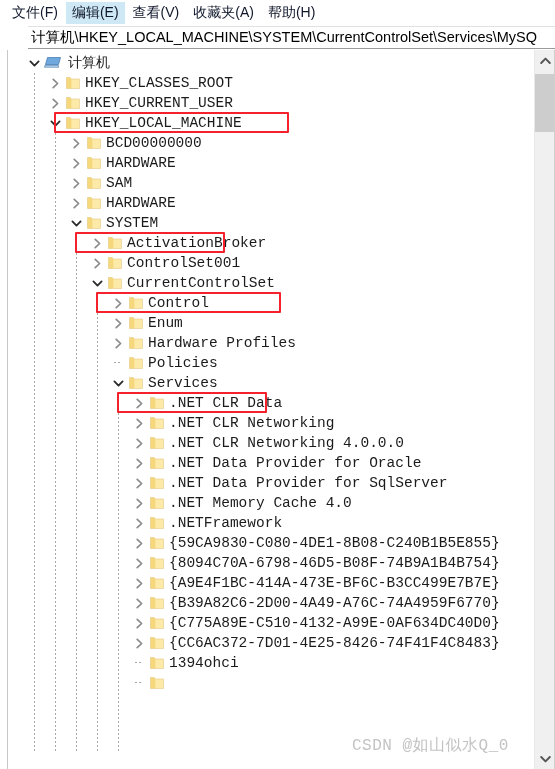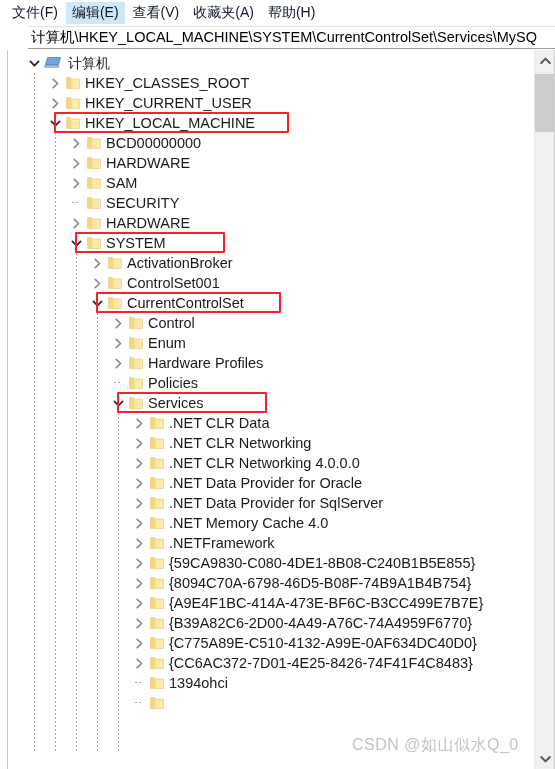--- a/index.html
+++ b/index.html
@@ -73,20 +73,21 @@
     position: absolute;
     left: 7px; top: 0;
     width: 1px; height: 719px;
     background: #c8c8c8;
   }
 
   .tree-rows {
     position: absolute;
     left: 0; top: 3px;
     width: 517px;
+    font-family: Liberation Mono, monospace;
   }
 
   .row {
     position: relative;
     height: 20px;
     display: flex;
     align-items: center;
     white-space: nowrap;
   }
 
@@ -188,20 +189,21 @@
   }
 
   
   .watermark {
     position: absolute;
     left: 352px; top: 735px;
     font-size: 16px;
     color: #c3c3c3;
     white-space: nowrap;
     letter-spacing: 0.5px;
+    font-family: Liberation Mono, monospace;
   }
 </style>
 </head>
 <body>
 
 <div id="app">
 
   <div class="menubar" id="menubar">
       <div class="menu-item">文件(F)</div>
       <div class="menu-item hovered">编辑(E)</div>
@@ -320,32 +322,20 @@
             </svg>
           </div>
           <div class="folder">
             <svg width="14" height="14" viewBox="0 0 14 14">
               <path d="M0.5 1.5 L4.2 1.5 L5.4 3.0 L13.5 3.0 L13.5 12.5 L0.5 12.5 Z" fill="#fdeaa8"></path>
               <path d="M0.5 1.5 L4.2 1.5 L5.4 3.0 L5.4 12.5 L0.5 12.5 Z" fill="#f6d87c"></path>
               <path d="M0.5 1.5 L4.2 1.5 L5.4 3.0 L13.5 3.0 L13.5 12.5 L0.5 12.5 Z" fill="none" stroke="#e8cf92" stroke-width="0.7"></path>
             </svg>
           </div>
           <span class="label">SAM</span>
-        </div>
-        <div class="row">
-          <div class="ind" style="width: 68px;"></div>
-          <div class="leafmark"></div>
-          <div class="folder">
-            <svg width="14" height="14" viewBox="0 0 14 14">
-              <path d="M0.5 1.5 L4.2 1.5 L5.4 3.0 L13.5 3.0 L13.5 12.5 L0.5 12.5 Z" fill="#fdeaa8"></path>
-              <path d="M0.5 1.5 L4.2 1.5 L5.4 3.0 L5.4 12.5 L0.5 12.5 Z" fill="#f6d87c"></path>
-              <path d="M0.5 1.5 L4.2 1.5 L5.4 3.0 L13.5 3.0 L13.5 12.5 L0.5 12.5 Z" fill="none" stroke="#e8cf92" stroke-width="0.7"></path>
-            </svg>
-          </div>
-          <span class="label">SECURITY</span>
         </div>
         <div class="row">
           <div class="ind" style="width: 68px;"></div>
           <div class="expander">
             <svg width="11" height="11" viewBox="0 0 11 11">
               <path d="M3.2 1.4 L7.6 5.5 L3.2 9.6" stroke="#8a8a8a" stroke-width="1.7" fill="none" stroke-linecap="round" stroke-linejoin="round"></path>
             </svg>
           </div>
           <div class="folder">
             <svg width="14" height="14" viewBox="0 0 14 14">

